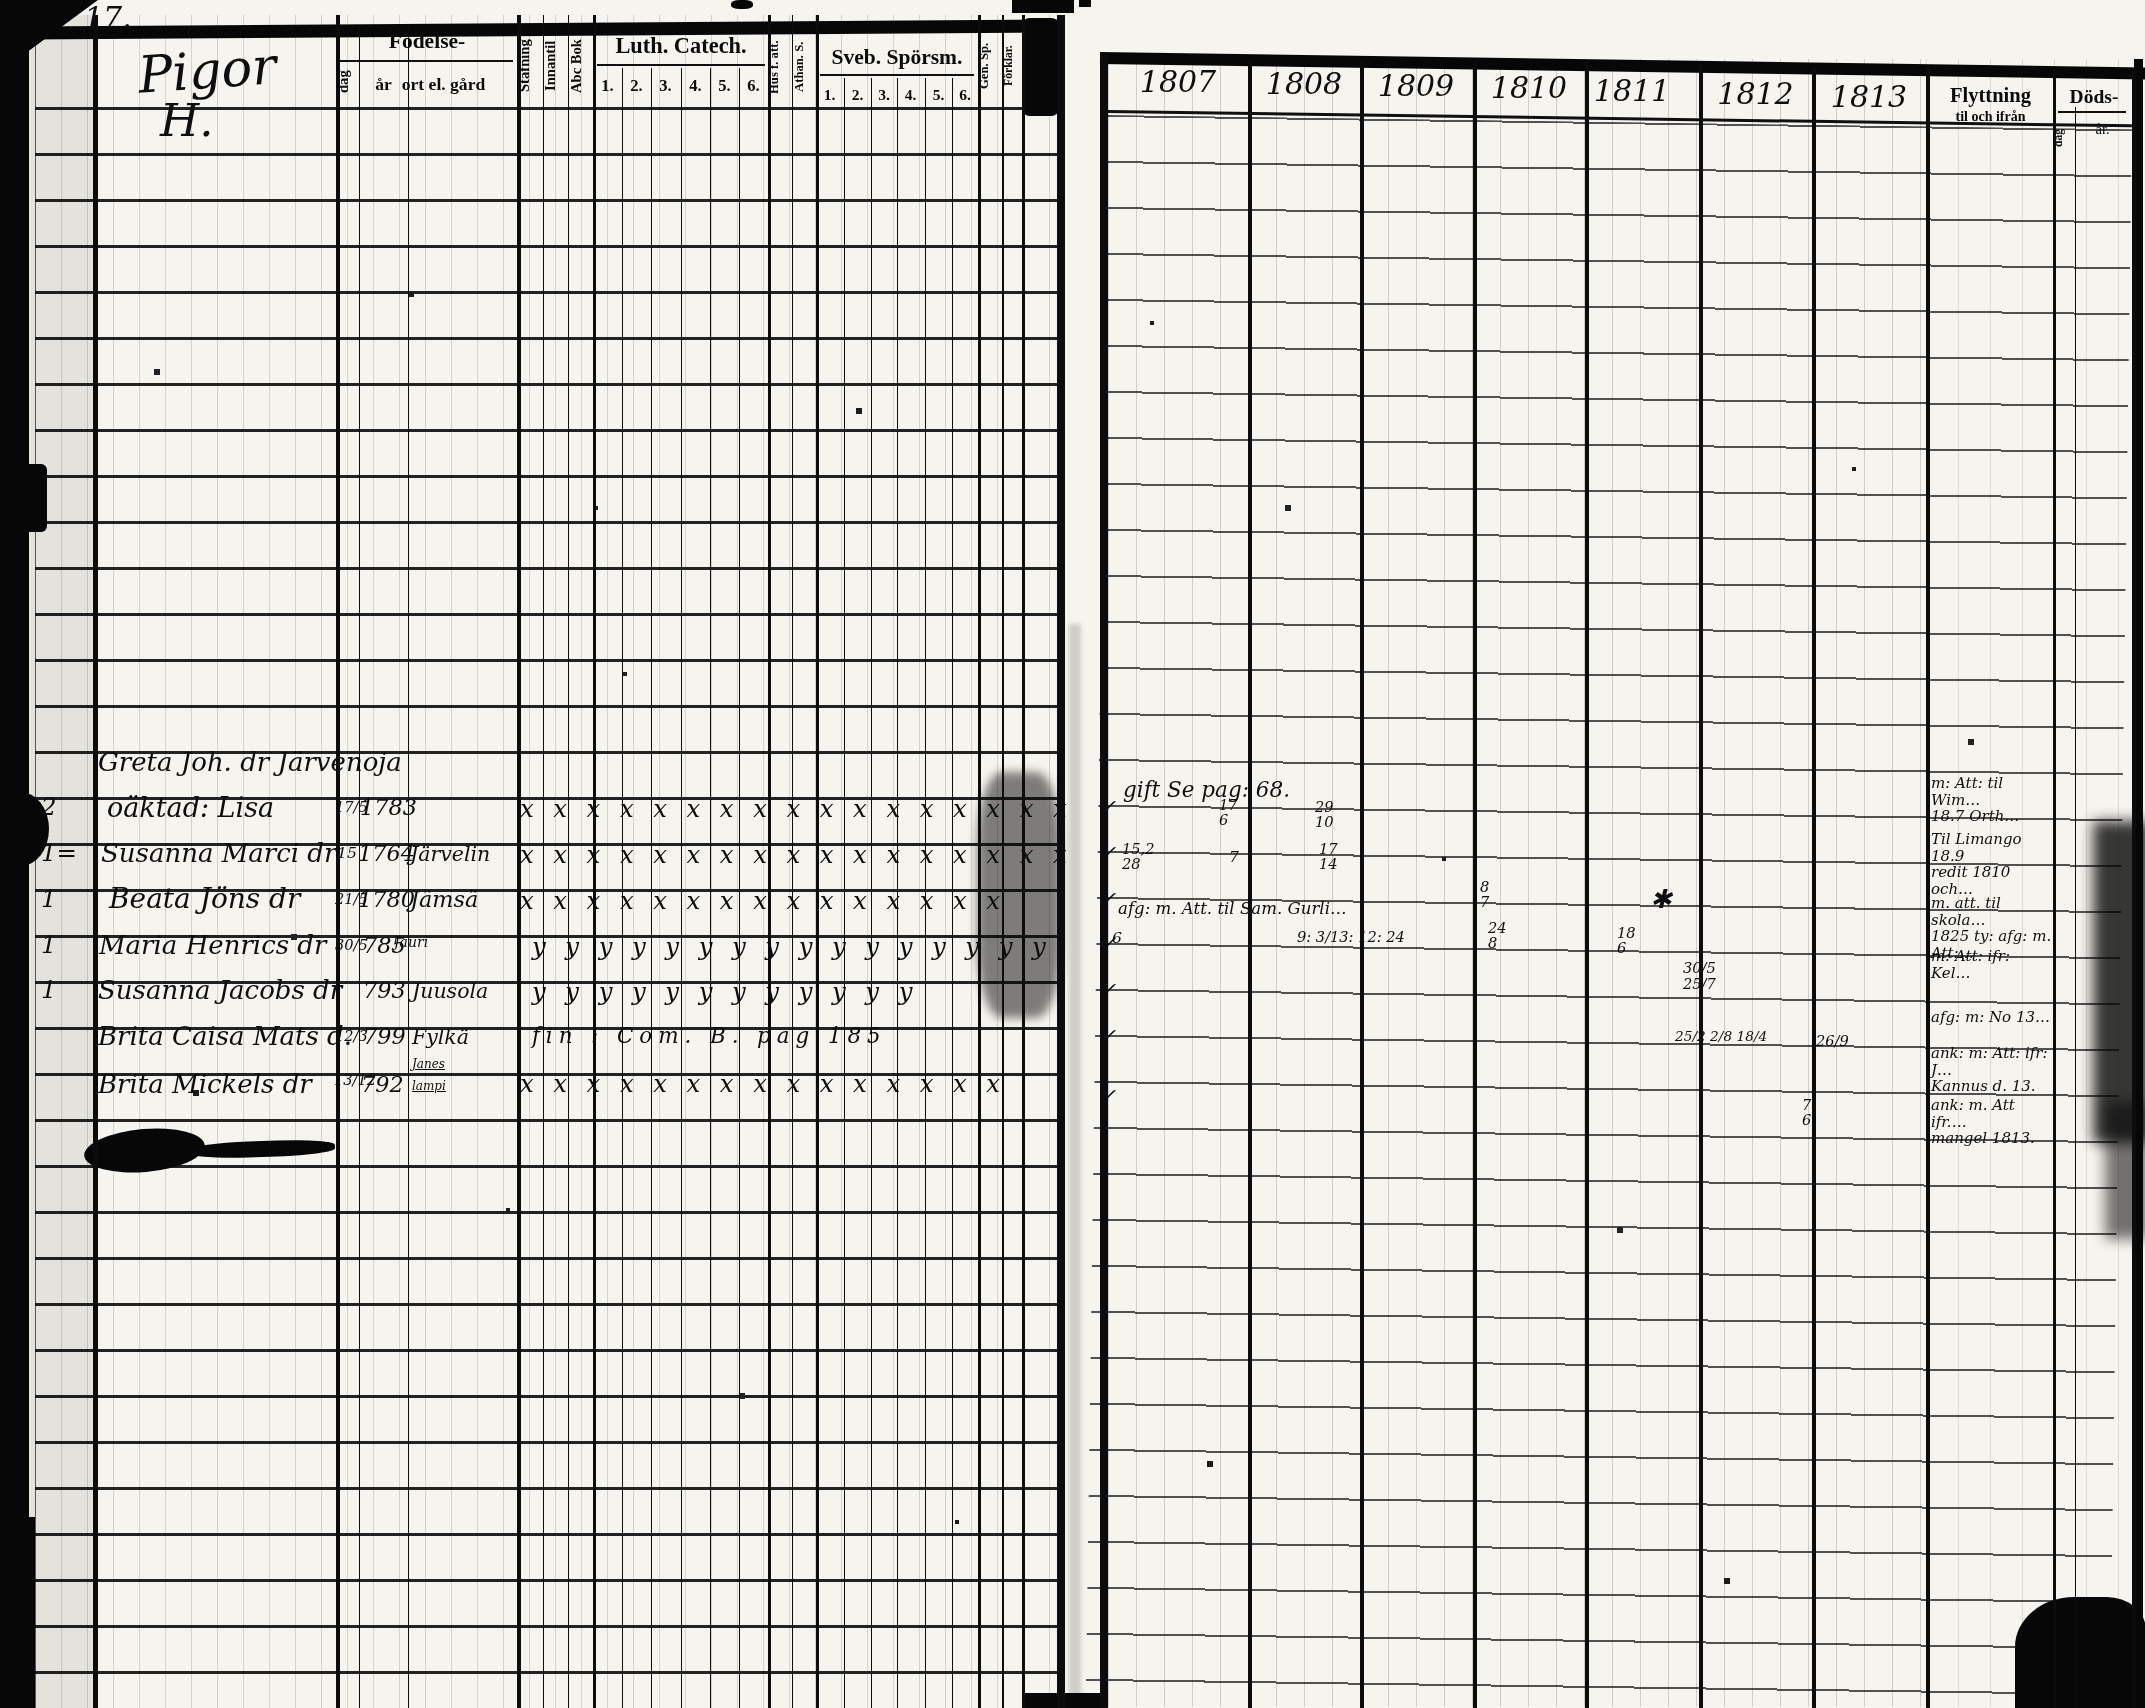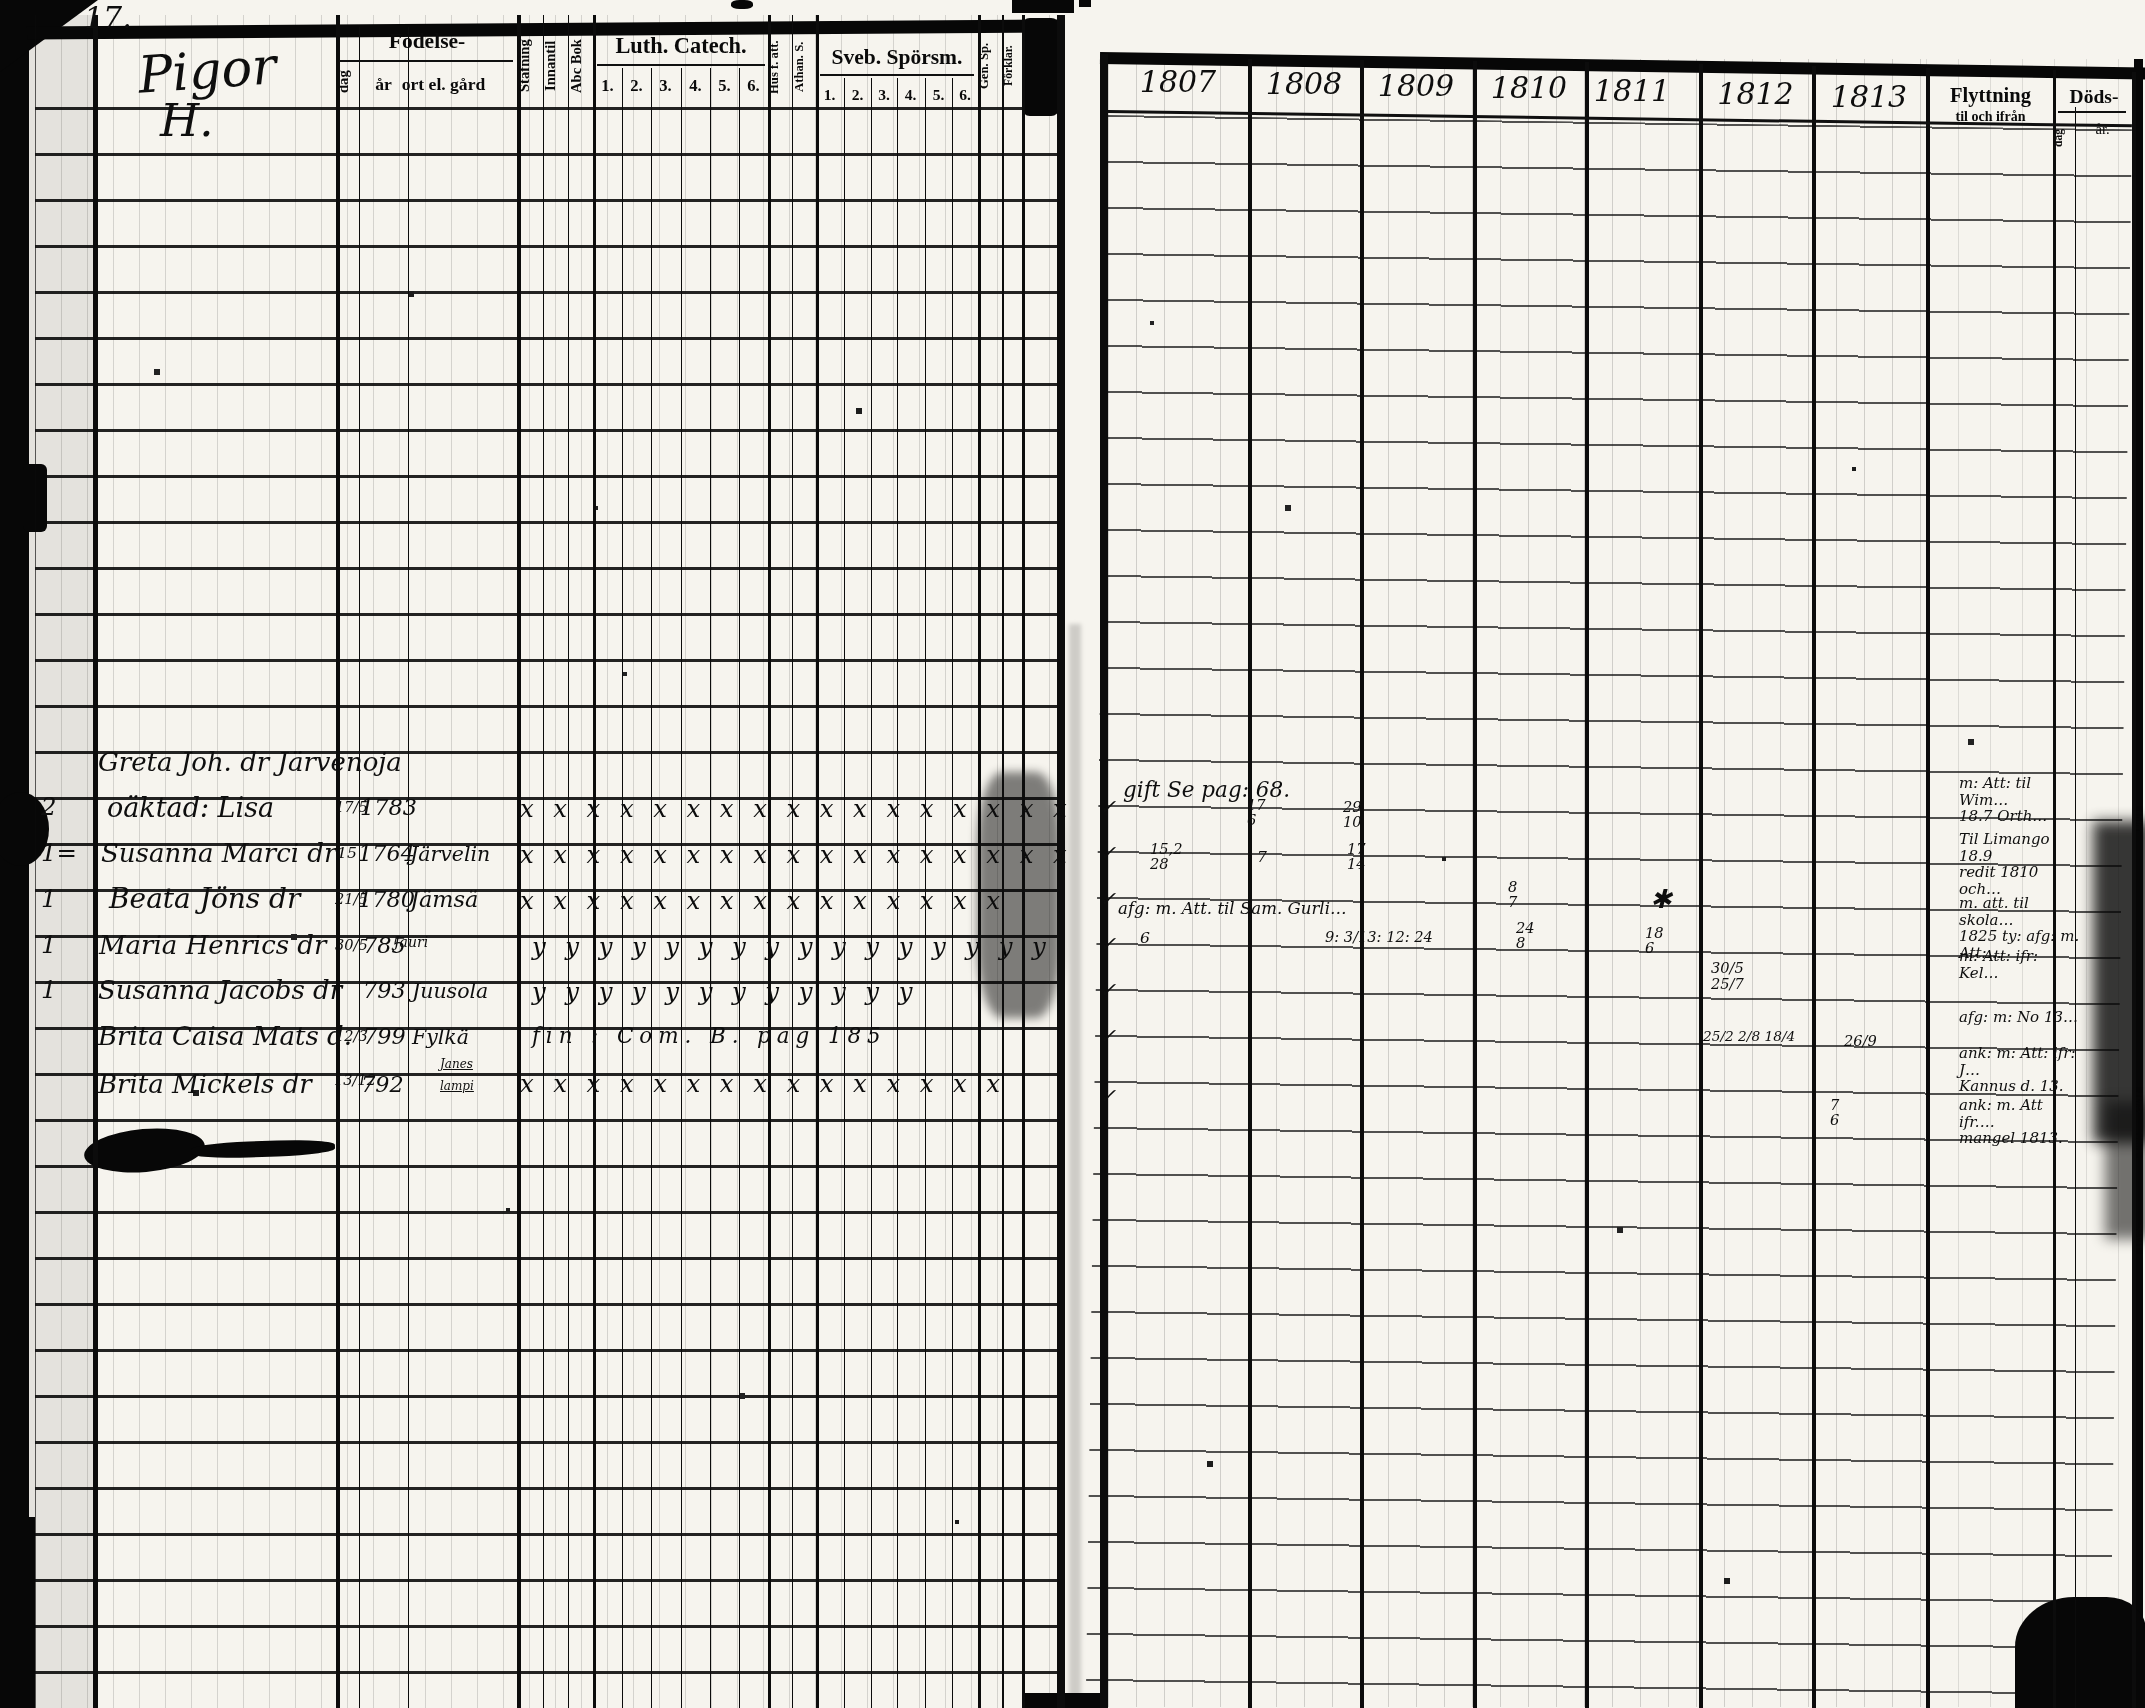--- a/index.html
+++ b/index.html
@@ -7,21 +7,21 @@
         font-family:"Liberation Serif",serif;color:#0d0d0d;}
   .abs{position:absolute;}
   .vl{position:absolute;background:#0c0c0c;}
   .hl{position:absolute;background:#101010;}
   .blob{position:absolute;background:#070707;}
   .hw{font-family:"DejaVu Serif",serif;font-style:italic;color:#0e0e0e;}
   .pr{font-family:"Liberation Serif",serif;font-weight:bold;color:#0a0a0a;}
   .ctr{text-align:center;}
   .vlabel{writing-mode:vertical-rl;transform:rotate(180deg);text-align:center;
           font-family:"Liberation Serif",serif;font-weight:bold;color:#0a0a0a;}
-  .cell{position:absolute;white-space:pre-line;padding-left:28px;}
+  .cell{position:absolute;white-space:pre-line;}
   .ruleL{position:absolute;left:35px;width:1022px;top:107px;height:1601px;
          background:repeating-linear-gradient(to bottom,rgba(12,12,12,.9) 0 2.9px,transparent 2.9px 46px);}
   .ruleR{position:absolute;left:1108px;width:1024px;top:115px;height:1580px;transform:rotate(.8deg);transform-origin:top left;
          background:repeating-linear-gradient(to bottom,rgba(18,18,18,.72) 0 2px,transparent 2px 46px);}
   .vtexL{position:absolute;left:35px;width:1022px;top:14.6px;height:1694px;
          background:repeating-linear-gradient(to right,rgba(35,35,35,.16) 0 1px,transparent 1px 26px);}
   .vtexR{position:absolute;left:1108px;width:818px;top:59px;height:1648px;
          background:repeating-linear-gradient(to right,rgba(35,35,35,.18) 0 1px,transparent 1px 28px);}
   .vtexF{position:absolute;left:1926px;width:206px;top:59px;height:1648px;
          background:repeating-linear-gradient(to right,rgba(35,35,35,.12) 0 1px,transparent 1px 32px);}

